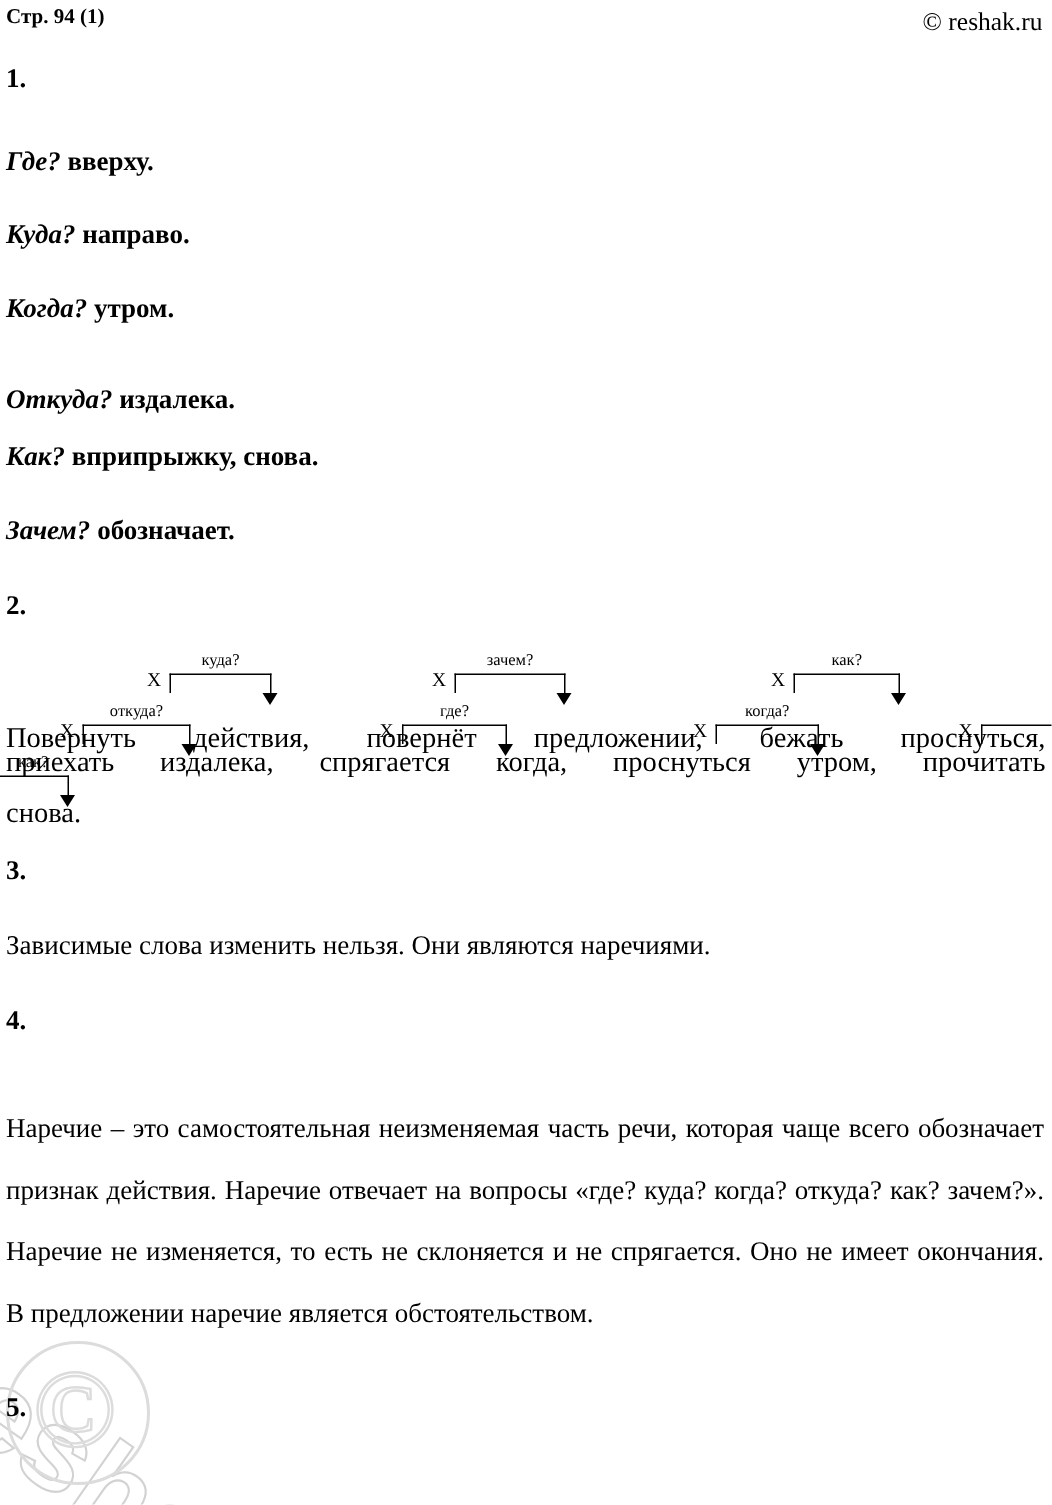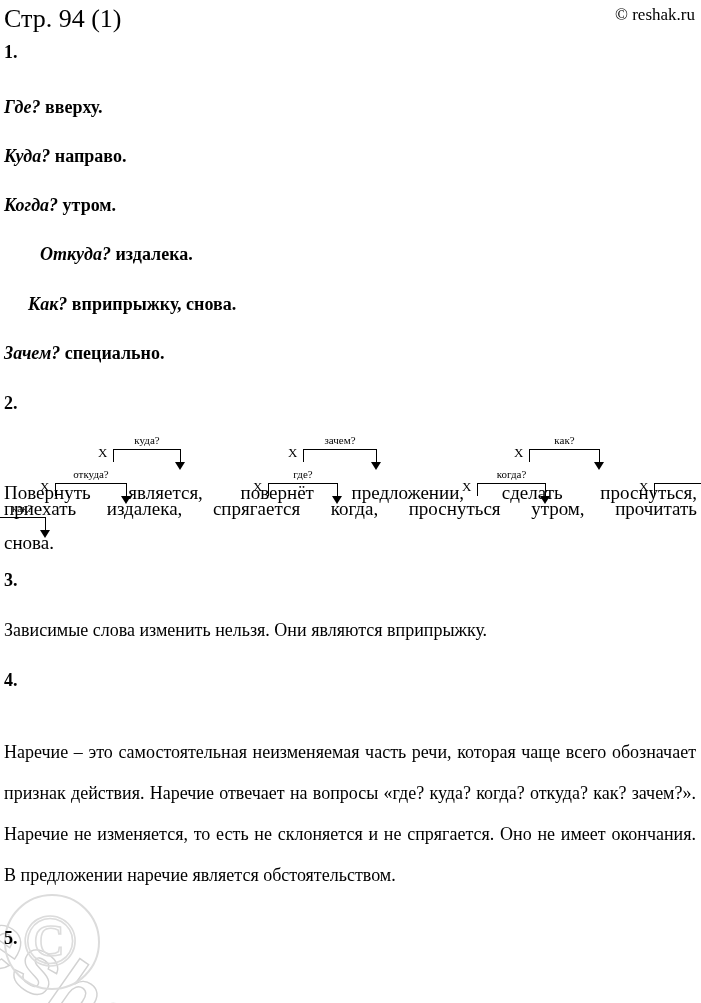--- a/index.html
+++ b/index.html
@@ -76,22 +76,22 @@
     position: absolute;
     top: 4px;
     left: 0;
     width: 701px;
     height: 28px;
   }
   .pg-title {
     position: absolute;
     left: 4px;
     top: 0;
-    font-size: 26px;
-    font-weight: normal;
+    font-size: 14px;
+    font-weight: bold;
   }
   .pg-credit {
     position: absolute;
     right: 6px;
     top: 1px;
     font-size: 17px;
   }
 
   
   .sec-num {
@@ -234,31 +234,31 @@
     <span class="qa-a">вверху.</span>
   </div>
   <div class="qa-line" style="top:146px;">
     <span class="qa-q">Куда?</span>
     <span class="qa-a">направо.</span>
   </div>
   <div class="qa-line" style="top:195px;">
     <span class="qa-q">Когда?</span>
     <span class="qa-a">утром.</span>
   </div>
-  <div class="qa-line" style="top:244px;margin-left:36px;">
+  <div class="qa-line" style="top:256px;">
     <span class="qa-q">Откуда?</span>
     <span class="qa-a">издалека.</span>
   </div>
-  <div class="qa-line" style="top:294px;margin-left:24px;">
+  <div class="qa-line" style="top:294px;">
     <span class="qa-q">Как?</span>
     <span class="qa-a">вприпрыжку, снова.</span>
   </div>
   <div class="qa-line" style="top:343px;">
     <span class="qa-q">Зачем?</span>
-    <span class="qa-a">специально.</span>
+    <span class="qa-a">обозначает.</span>
   </div>
 
   <div class="sec-num" style="top:393px;">2.</div>
 
   <div class="diagram">
 
     <div class="dg-line" style="top:22px;">
       <span class="x-mark" style="left:98px; top:8px;">X</span>
       <div class="arc" style="left:113px; top:12px; width:68px;">
         <span class="top"></span>
@@ -281,24 +281,24 @@
       <div class="arc" style="left:529px; top:12px; width:71px;">
         <span class="top"></span>
           <span class="riser-l"></span>
           <span class="riser-r"></span>
           <span class="head"></span>
         <span class="qlabel">как?</span>
       </div>
 
       <div class="dg-words" style="top:45px;">
         <span>Повернуть</span>
-        <span>является,</span>
+        <span>действия,</span>
         <span>повернёт</span>
         <span>предложении,</span>
-        <span>сделать</span>
+        <span>бежать</span>
         <span>проснуться,</span>
       </div>
     </div>
 
     <div class="dg-line" style="top:56px;">
       <span class="x-mark" style="left:40px; top:8px;">X</span>
       <div class="arc" style="left:55px; top:12px; width:72px;">
         <span class="top"></span>
           <span class="riser-l"></span>
           <span class="riser-r"></span>
@@ -348,21 +348,21 @@
           <span class="head"></span>
         <span class="qlabel">как?</span>
       </div>
       <div class="dg-words left" style="top:27px;">
         <span>снова.</span>
       </div>
     </div>
   </div>
 
   <div class="sec-num" style="top:570px;">3.</div>
-  <div class="para-nowrap" style="top:620px;">Зависимые слова изменить нельзя. Они являются вприпрыжку.</div>
+  <div class="para-nowrap" style="top:620px;">Зависимые слова изменить нельзя. Они являются наречиями.</div>
 
   <div class="sec-num" style="top:670px;">4.</div>
   <div class="para" style="top:732px;">Наречие – это самостоятельная неизменяемая часть речи, которая чаще всего обозначает признак действия. Наречие отвечает на вопросы «где? куда? когда? откуда? как? зачем?». Наречие не изменяется, то есть не склоняется и не спрягается. Оно не имеет окончания. В предложении наречие является обстоятельством.</div>
 
   <div class="sec-num" style="top:928px;">5.</div>
   <div class="para-nowrap" style="top:1016px;font-style:italic;">Миша повернул направо. За перекрёстком Миша повернёт направо.</div>
 
 </div>
 
 </body></html>

